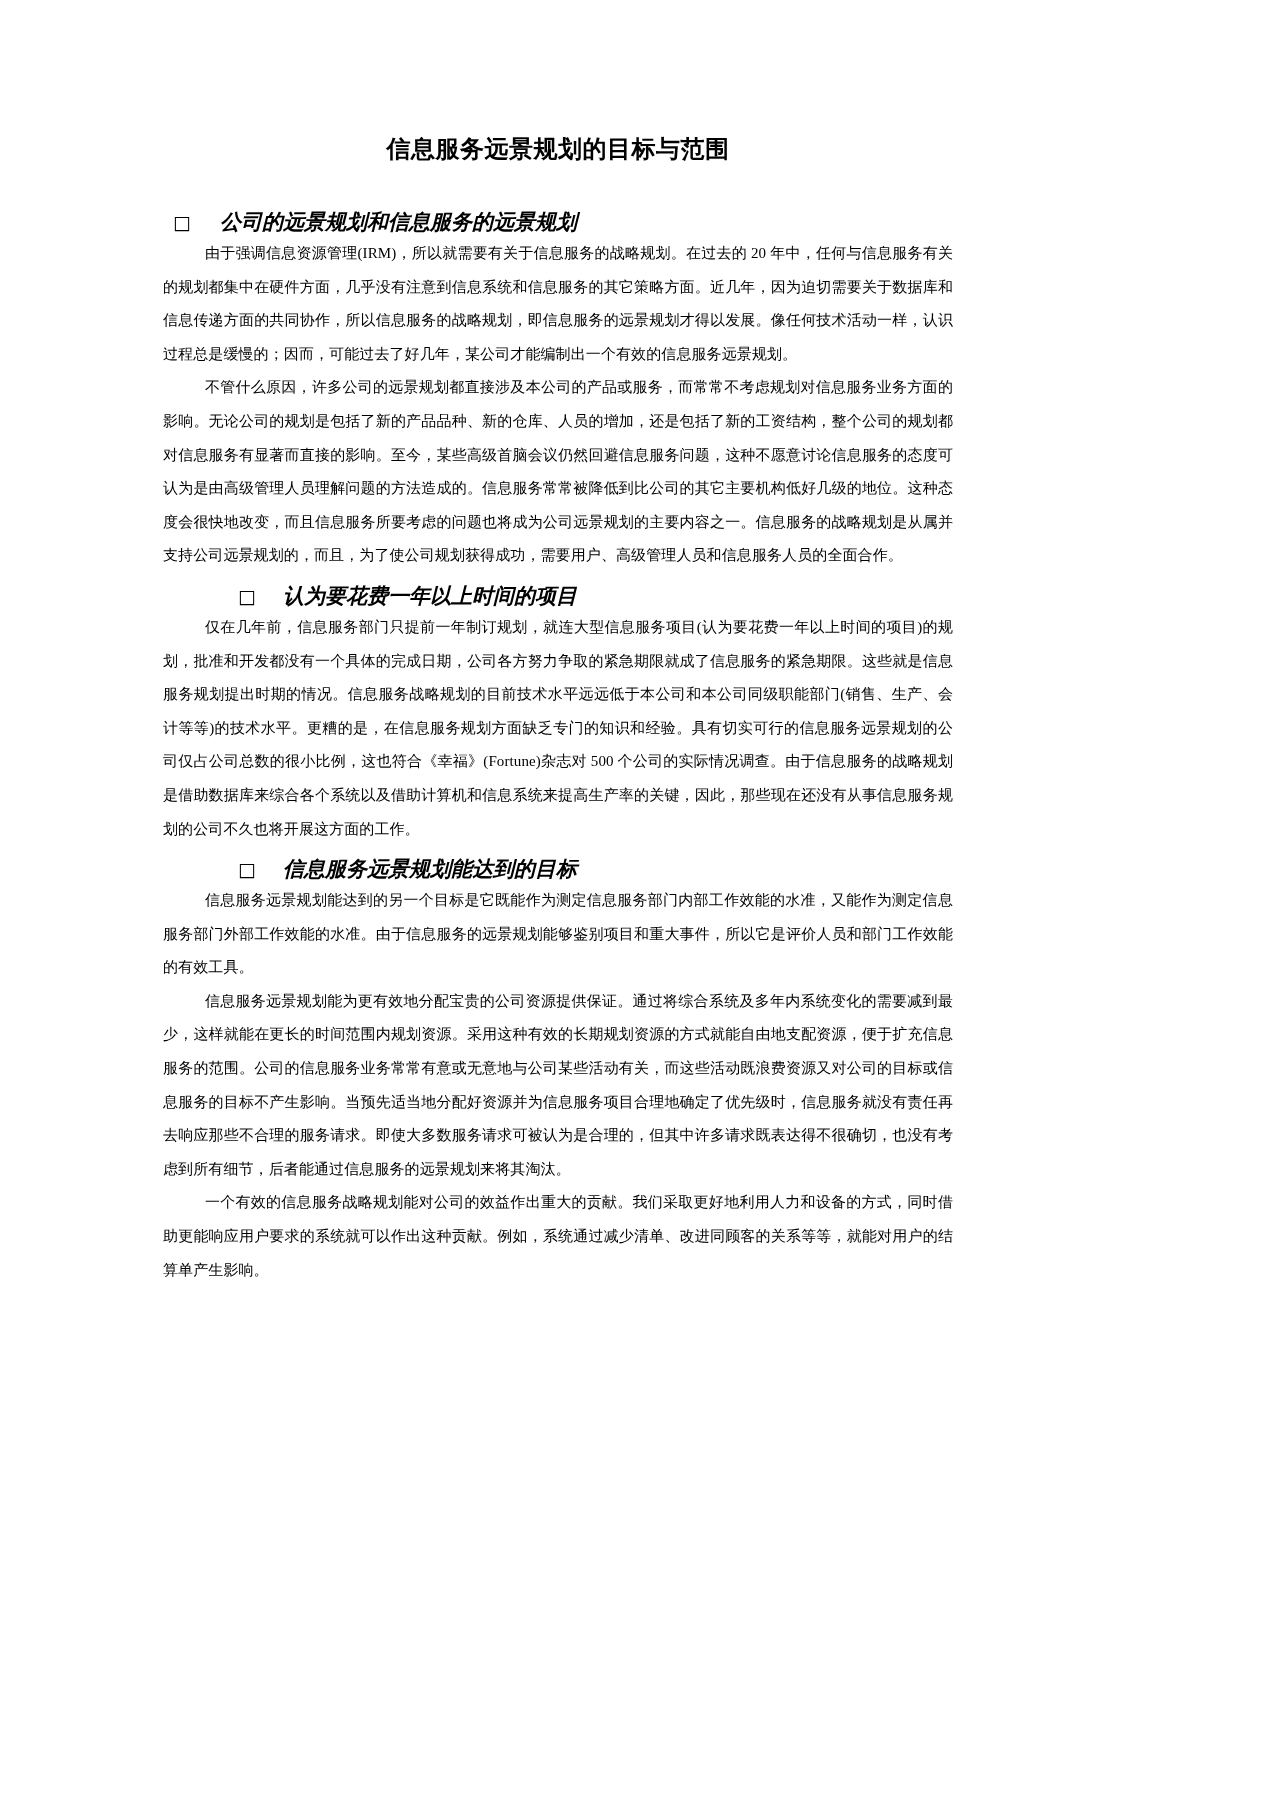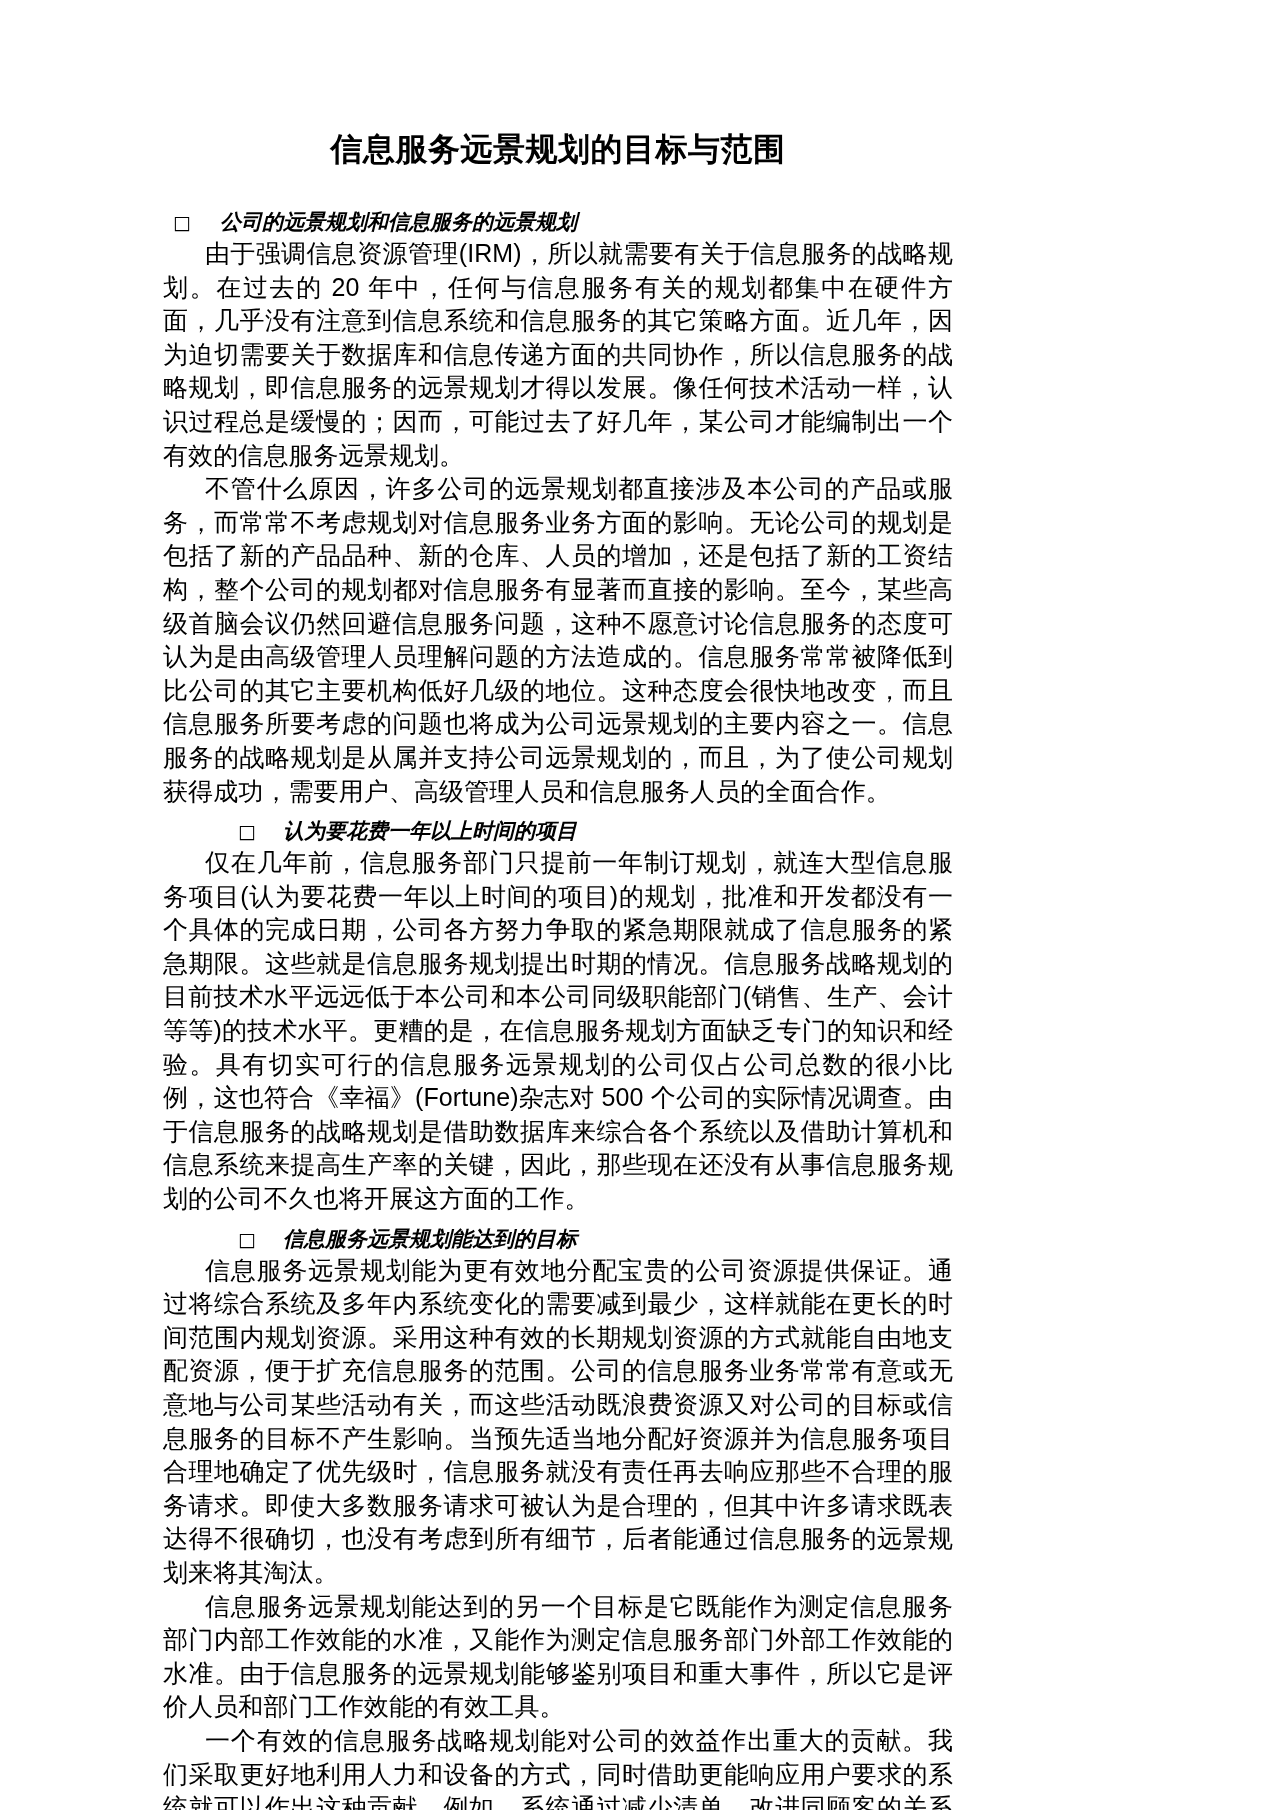--- a/index.html
+++ b/index.html
@@ -25,21 +25,21 @@
   }
   .content {
     position: absolute;
     left: 163px;
     top: 0;
     width: 790px;
   }
   .doc-title {
     font-family: "Liberation Sans", "DejaVu Sans", sans-serif;
     font-weight: bold;
-    font-size: 32px;
+    font-size: 24px;
     line-height: 34px;
     text-align: center;
     letter-spacing: 0.5px;
     margin: 0;
     padding-top: 132px;
     padding-bottom: 0;
   }
   .section-heading {
     font-family: "Liberation Sans", "DejaVu Sans", sans-serif;
     font-weight: bold;
@@ -68,22 +68,22 @@
   }
   .h-lvl-a .bullet { width: 47px; }
   
   .h-lvl-b {
     padding-top: 8px;
     padding-left: 75px;
   }
   .h-lvl-b .bullet { width: 45px; }
 
   p.body-par {
-    font-family: Liberation Sans, sans-serif;
-    font-size: 25px;
+    font-family: Liberation Serif, serif;
+    font-size: 15px;
     line-height: 33.6px;
     margin: 0;
     text-align: justify;
     text-justify: inter-character;
     text-indent: 42px;
     letter-spacing: 0.1px;
     word-break: break-all;
     hyphens: none;
   }
 </style>
@@ -105,18 +105,18 @@
     <div class="section-heading h-lvl-b">
       <span class="bullet">□</span>
       <span class="htext">认为要花费一年以上时间的项目</span>
     </div>
     <p class="body-par">仅在几年前，信息服务部门只提前一年制订规划，就连大型信息服务项目(认为要花费一年以上时间的项目)的规划，批准和开发都没有一个具体的完成日期，公司各方努力争取的紧急期限就成了信息服务的紧急期限。这些就是信息服务规划提出时期的情况。信息服务战略规划的目前技术水平远远低于本公司和本公司同级职能部门(销售、生产、会计等等)的技术水平。更糟的是，在信息服务规划方面缺乏专门的知识和经验。具有切实可行的信息服务远景规划的公司仅占公司总数的很小比例，这也符合《幸福》(Fortune)杂志对 500 个公司的实际情况调查。由于信息服务的战略规划是借助数据库来综合各个系统以及借助计算机和信息系统来提高生产率的关键，因此，那些现在还没有从事信息服务规划的公司不久也将开展这方面的工作。</p>
 
     <div class="section-heading h-lvl-b">
       <span class="bullet">□</span>
       <span class="htext">信息服务远景规划能达到的目标</span>
     </div>
+    <p class="body-par">信息服务远景规划能达到的另一个目标是它既能作为测定信息服务部门内部工作效能的水准，又能作为测定信息服务部门外部工作效能的水准。由于信息服务的远景规划能够鉴别项目和重大事件，所以它是评价人员和部门工作效能的有效工具。</p>
     <p class="body-par">信息服务远景规划能为更有效地分配宝贵的公司资源提供保证。通过将综合系统及多年内系统变化的需要减到最少，这样就能在更长的时间范围内规划资源。采用这种有效的长期规划资源的方式就能自由地支配资源，便于扩充信息服务的范围。公司的信息服务业务常常有意或无意地与公司某些活动有关，而这些活动既浪费资源又对公司的目标或信息服务的目标不产生影响。当预先适当地分配好资源并为信息服务项目合理地确定了优先级时，信息服务就没有责任再去响应那些不合理的服务请求。即使大多数服务请求可被认为是合理的，但其中许多请求既表达得不很确切，也没有考虑到所有细节，后者能通过信息服务的远景规划来将其淘汰。</p>
-    <p class="body-par">信息服务远景规划能达到的另一个目标是它既能作为测定信息服务部门内部工作效能的水准，又能作为测定信息服务部门外部工作效能的水准。由于信息服务的远景规划能够鉴别项目和重大事件，所以它是评价人员和部门工作效能的有效工具。</p>
     <p class="body-par">一个有效的信息服务战略规划能对公司的效益作出重大的贡献。我们采取更好地利用人力和设备的方式，同时借助更能响应用户要求的系统就可以作出这种贡献。例如，系统通过减少清单、改进同顾客的关系等等，就能对用户的结算单产生影响。</p>
 
   </div>
 </div>
 
 </body></html>

